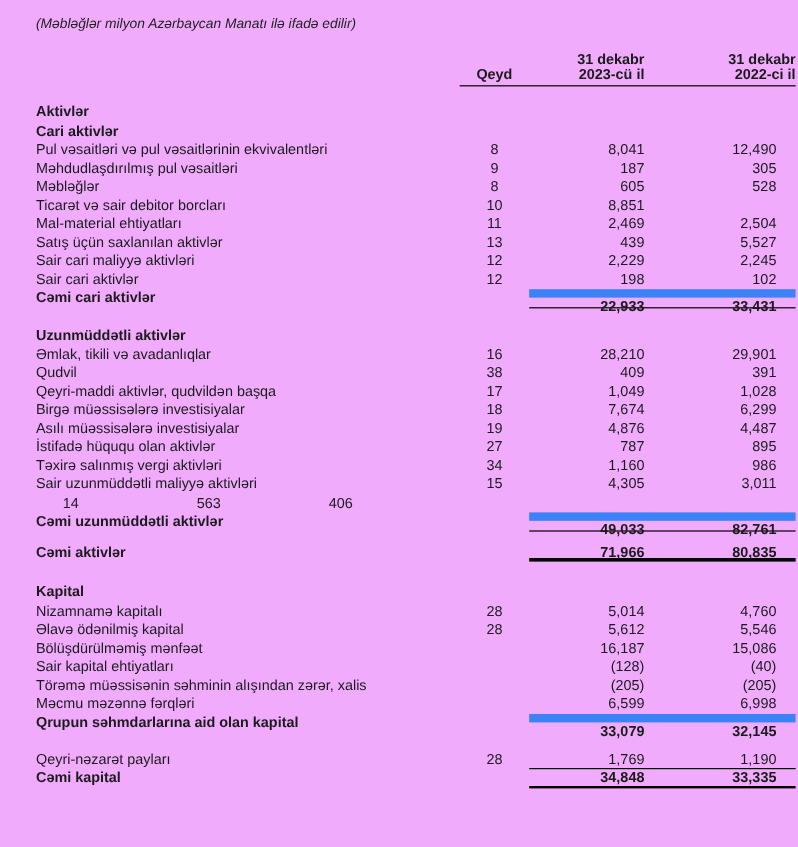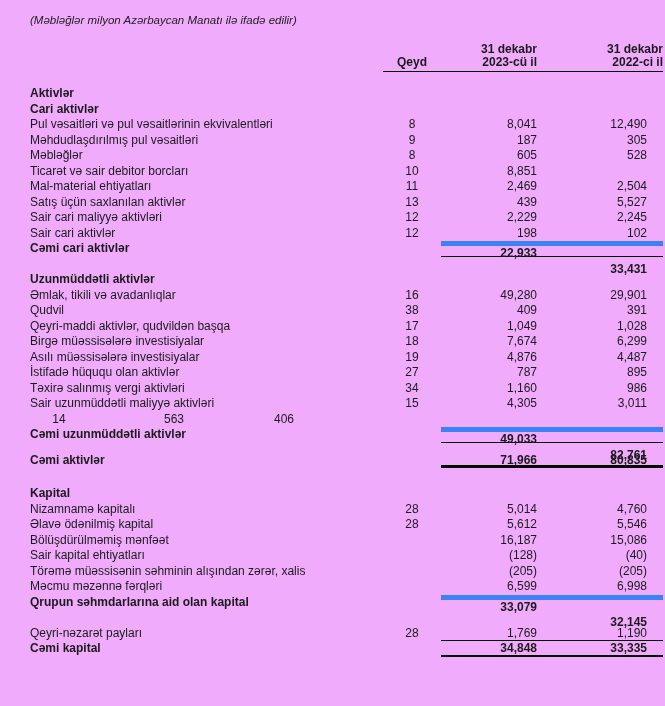--- a/index.html
+++ b/index.html
@@ -53,21 +53,21 @@
   }
   .c-label { flex: 1; overflow: hidden; }
   .c-qeyd  { width: 58px; text-align: center; }
   .vals    { display: flex; width: 222px; box-sizing: border-box; }
   .c-v1    { width: 96px; text-align: right; }
   .c-v2    { flex: 1; text-align: right; padding-right: 16px; }
   .row.section .c-label { font-weight: bold; }
   .row.total .c-label,
   .row.total .c-v1,
   .row.total .c-v2 { font-weight: bold; }
-  .vals.b-above { border-top: 5px solid #3b82f6; flex-direction: column; }
+  .vals.b-above { border-top: 7px solid #3b82f6; }
   .vals.b-below { border-bottom: 1px solid #000; }
   .vals.b-thick { border-bottom: 3px solid #000; }
   .vals.b-med   { border-bottom: 2px solid #000; }
   .spacer    { height: 15.5px; }
   .spacer.sm { height: 10px; }
   .spacer.lg { height: 18px; }
 </style>
 </head>
 <body>
 
@@ -186,21 +186,21 @@
     <div class="c-qeyd"></div>
     <div class="vals">
       <div class="c-v1"></div>
       <div class="c-v2"></div>
     </div>
   </div>
       <div class="row item">
     <div class="c-label">Əmlak, tikili və avadanlıqlar</div>
     <div class="c-qeyd">16</div>
     <div class="vals">
-      <div class="c-v1">49,280</div>
+      <div class="c-v1">28,210</div>
       <div class="c-v2">29,901</div>
     </div>
   </div>
       <div class="row item">
     <div class="c-label">Qudvil</div>
     <div class="c-qeyd">38</div>
     <div class="vals">
       <div class="c-v1">409</div>
       <div class="c-v2">391</div>
     </div>

